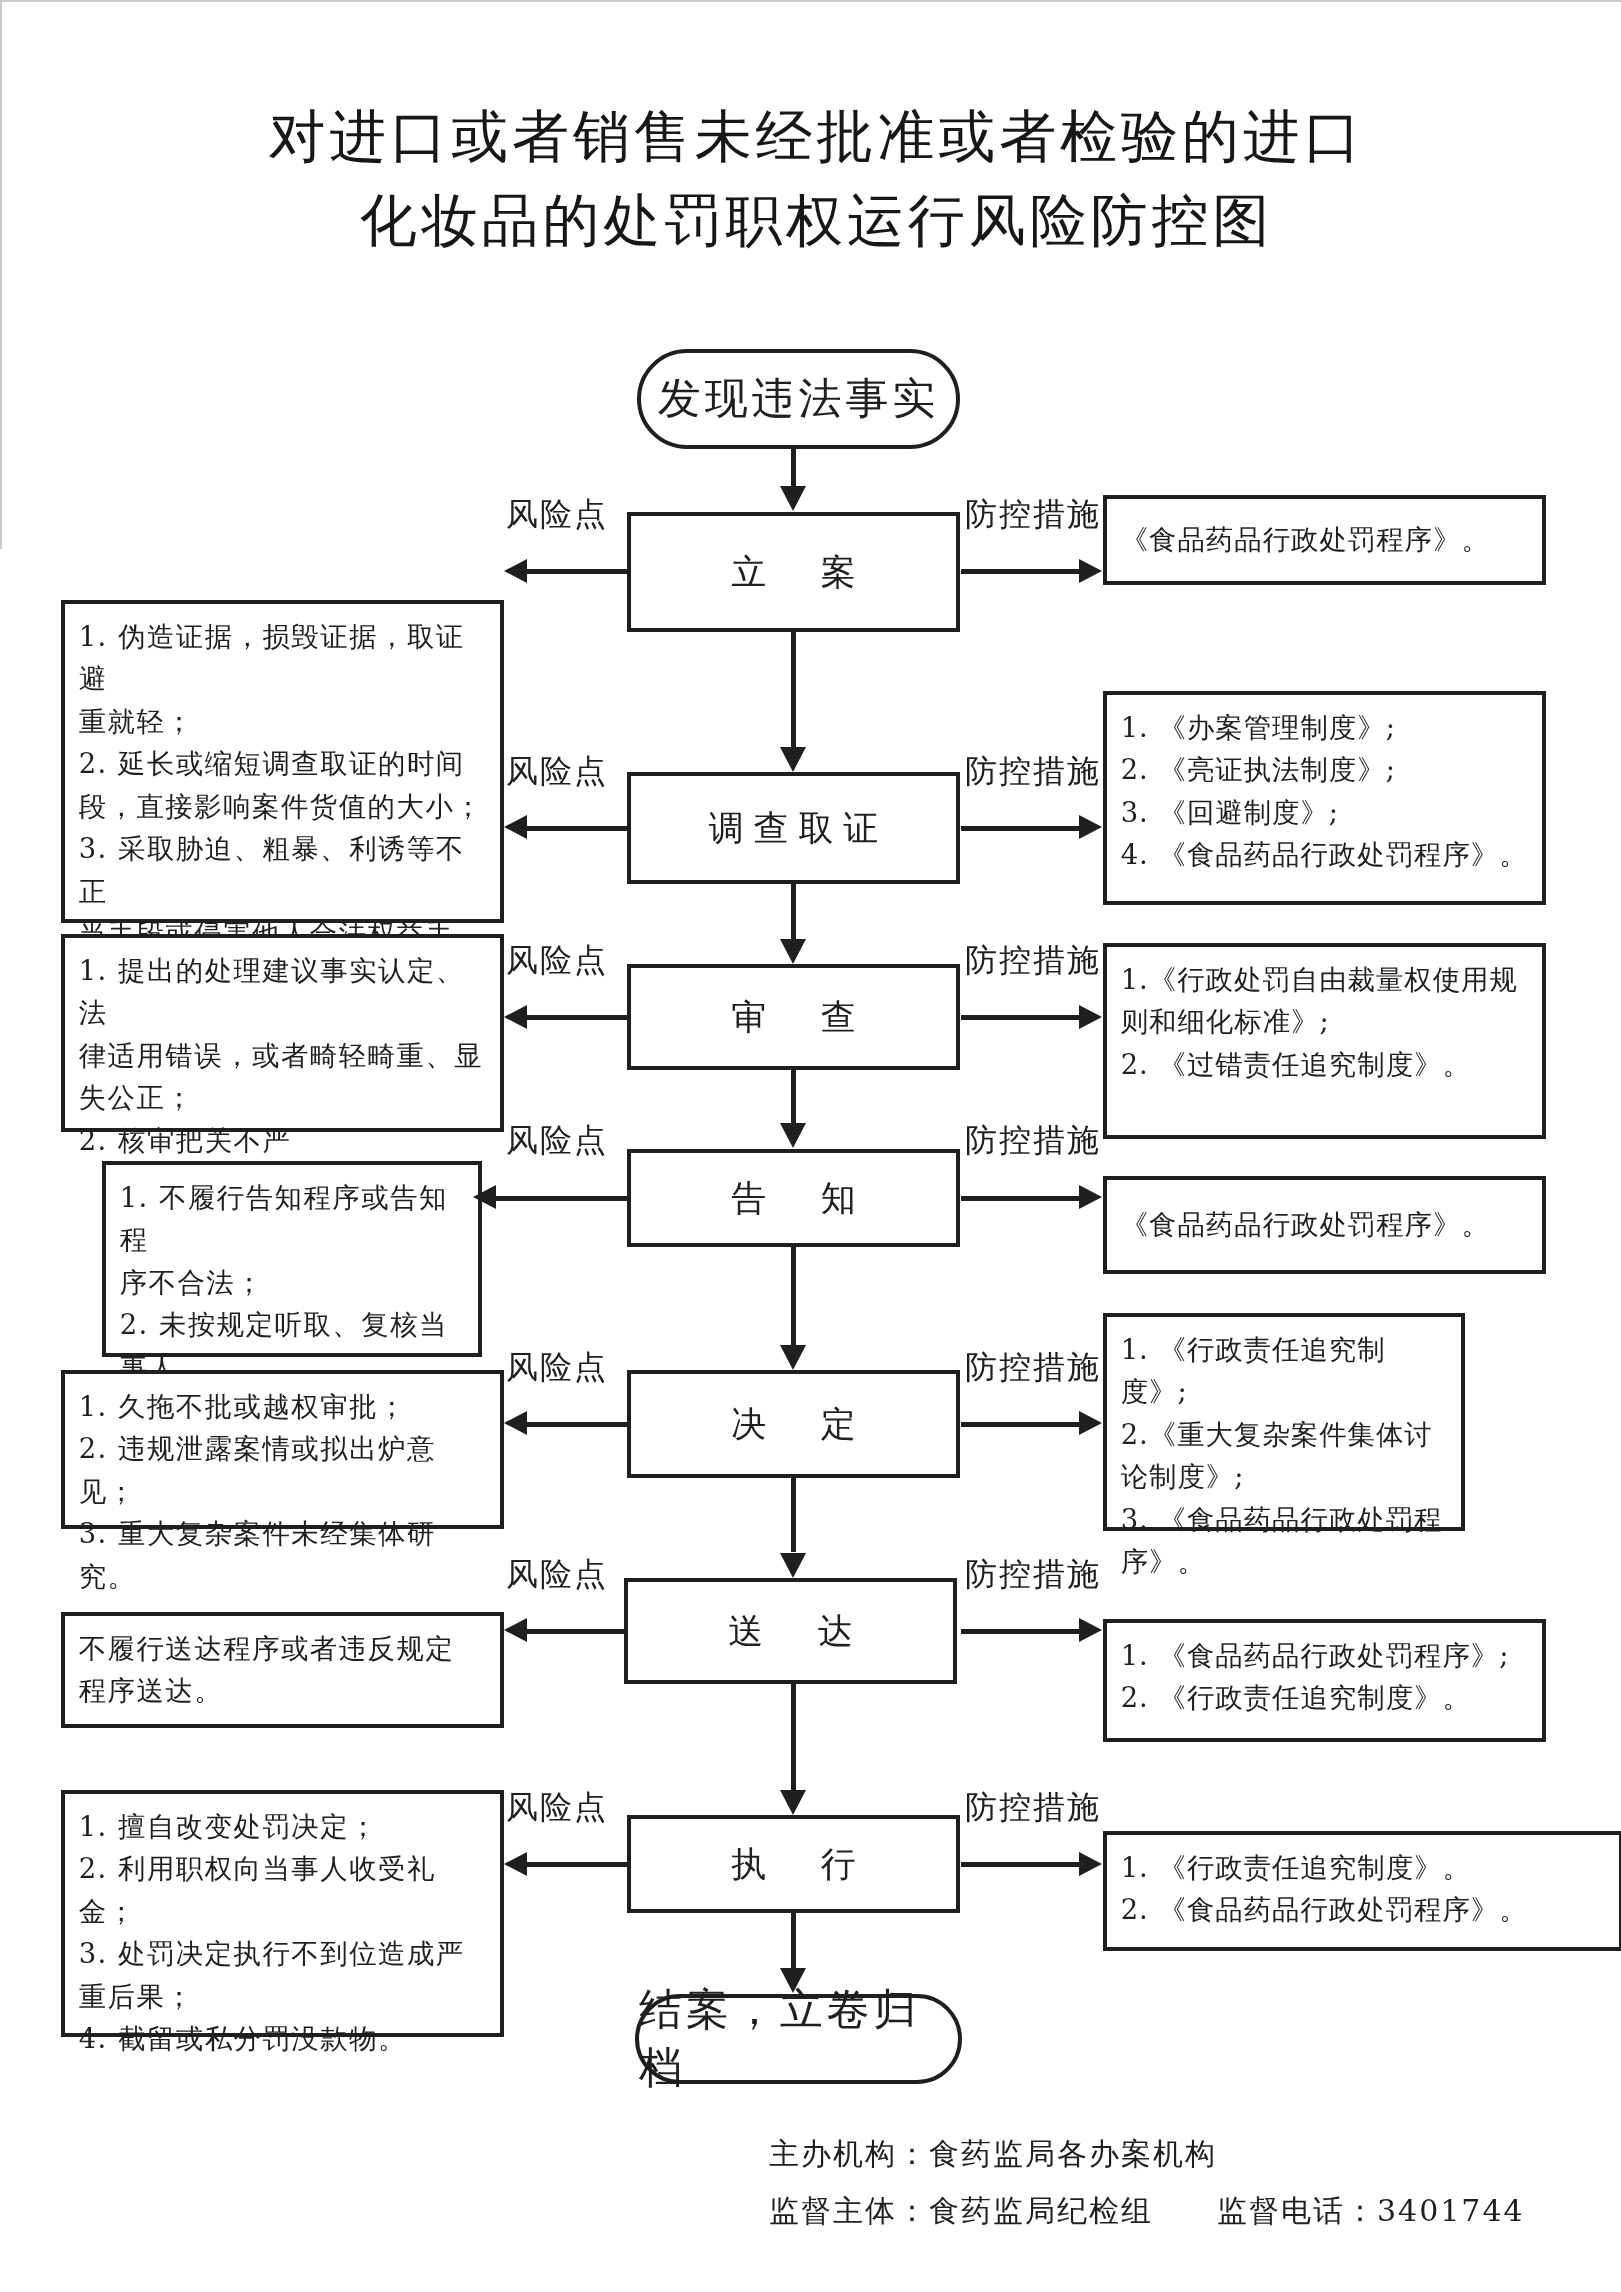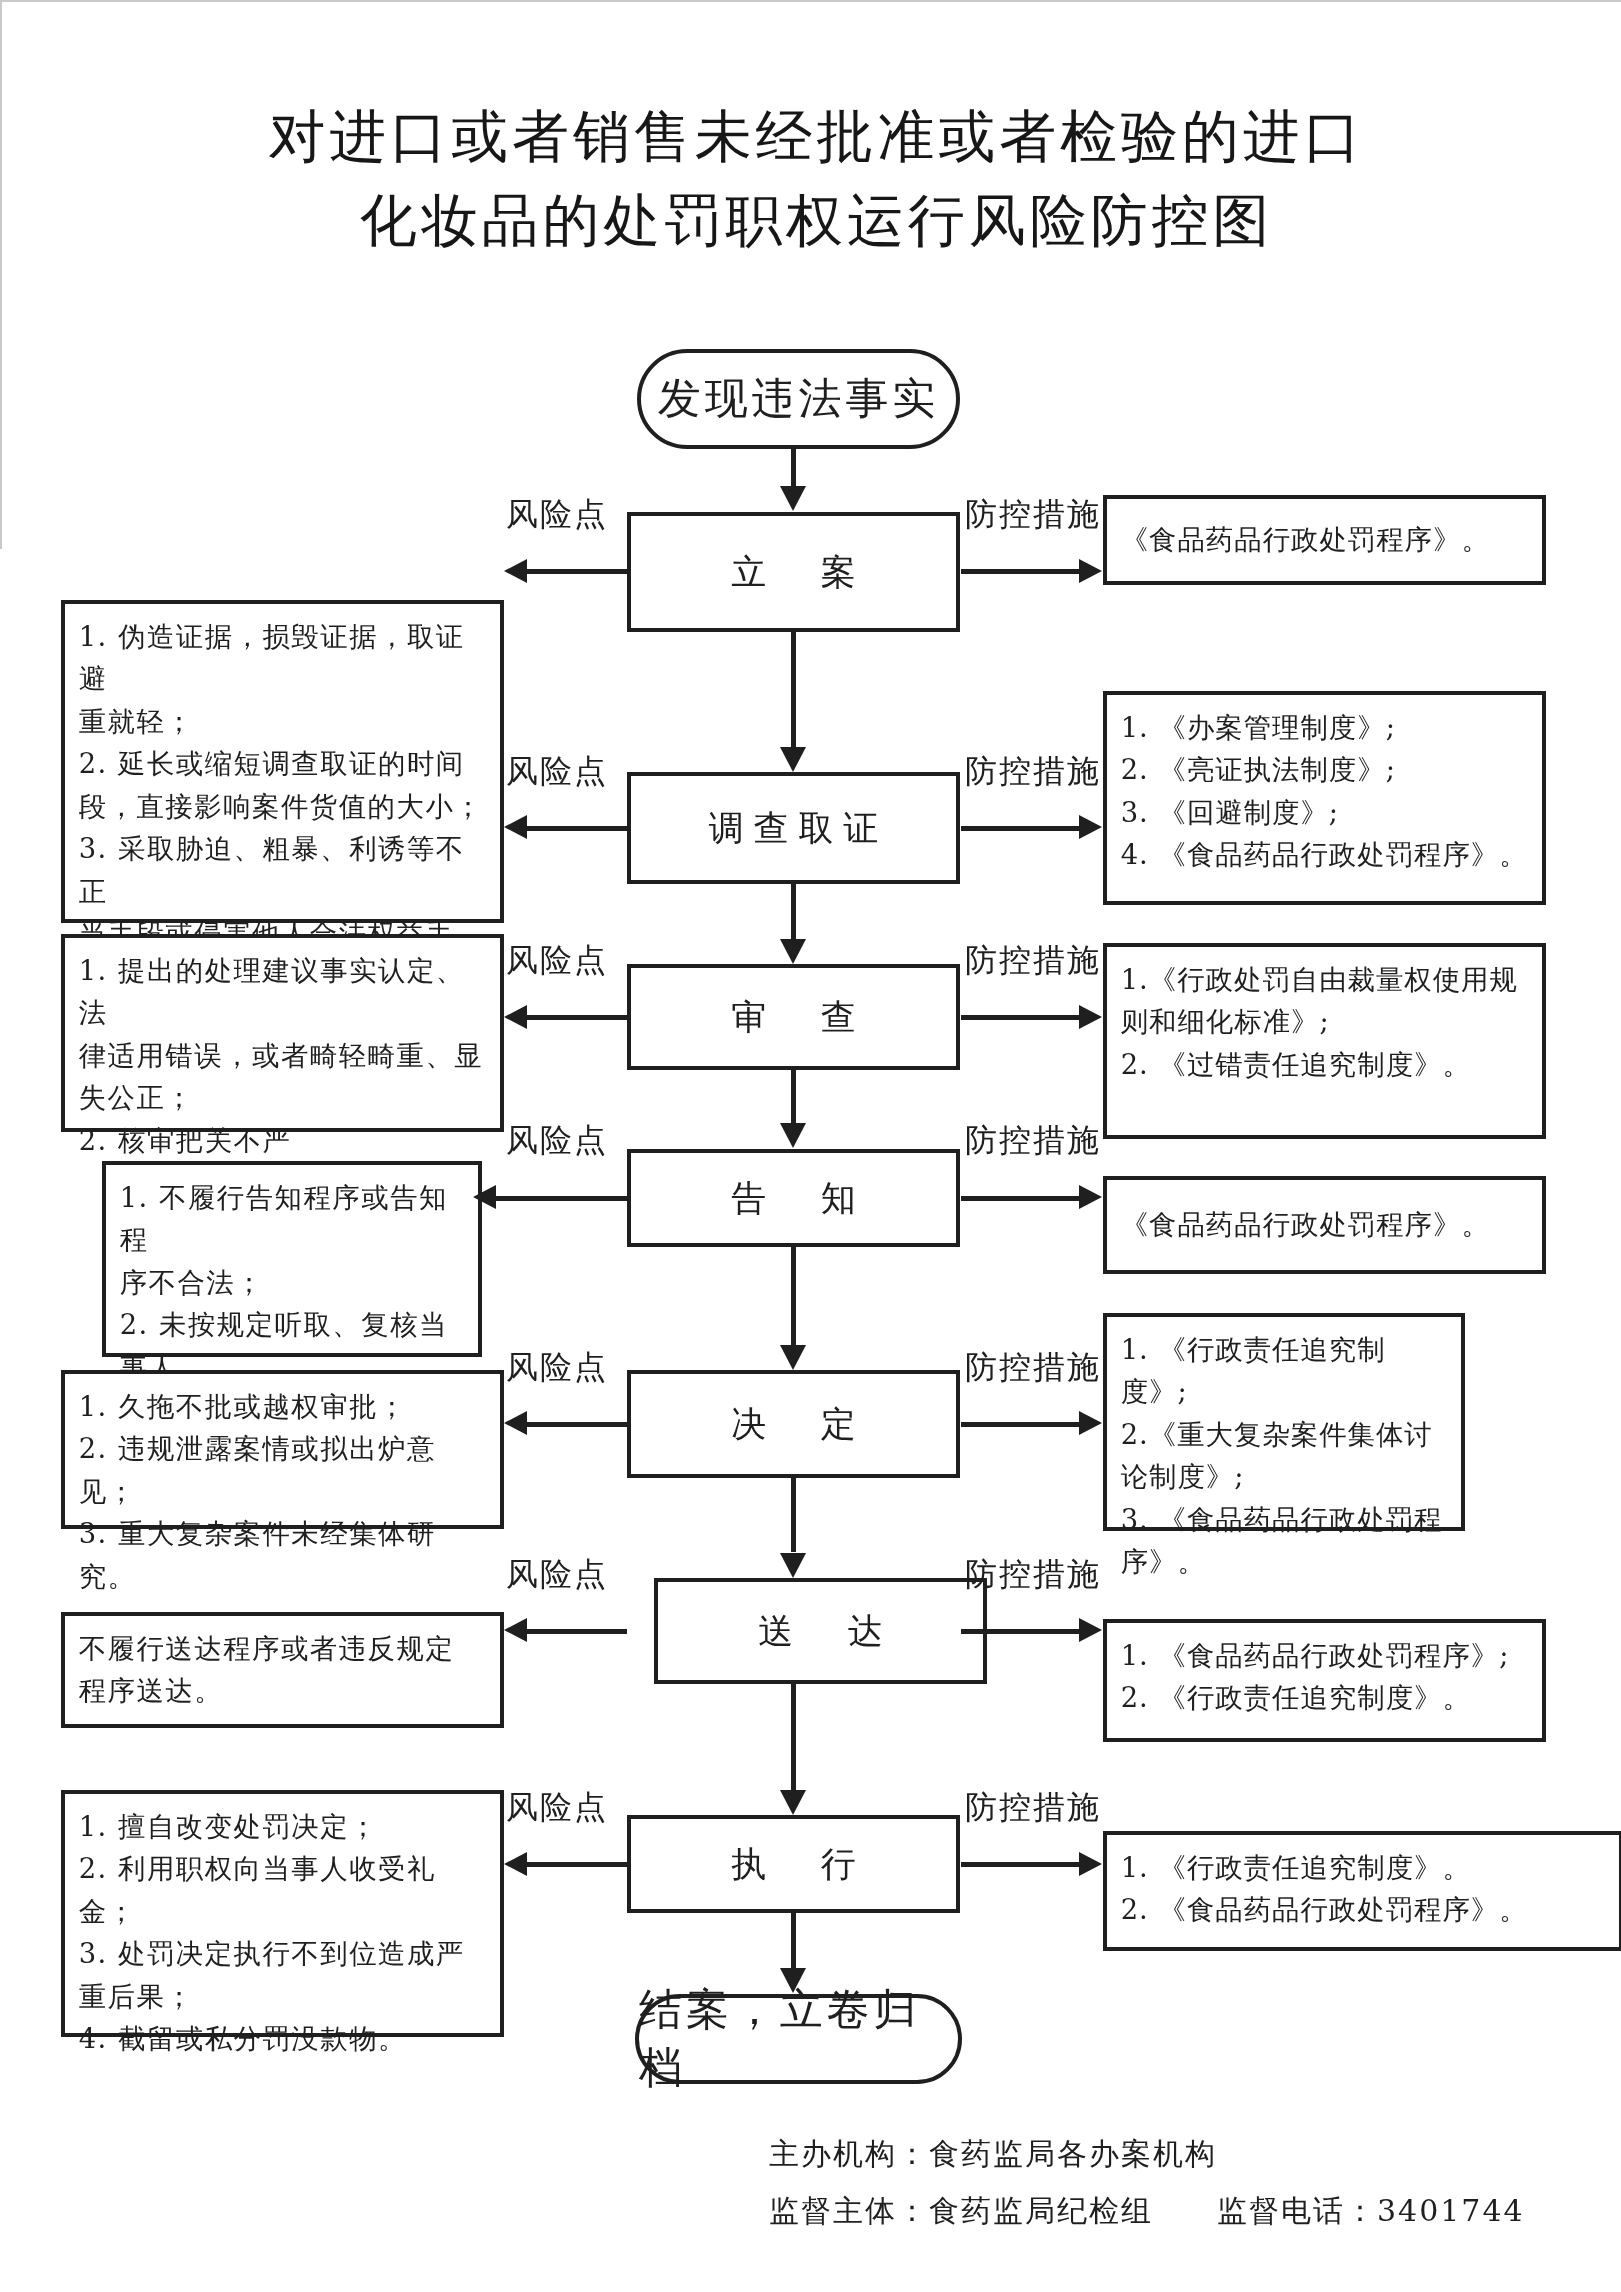--- a/index.html
+++ b/index.html
@@ -129,21 +129,21 @@
   <div class="tri-right" style="left:1079px;top:1411px"></div>
   <div class="box measure textbox" style="left:1103px;top:1313px;width:362px;height:218px">1. 《行政责任追究制度》;
 2.《重大复杂案件集体讨论制度》;
 3. 《食品药品行政处罚程序》。</div>
 
   <div class="box textbox" style="left:61px;top:1612px;width:443px;height:116px">不履行送达程序或者违反规定
 程序送达。</div>
   <div class="lbl" style="left:506px;top:1553px">风险点</div>
   <div class="hline" style="left:525px;top:1629px;width:102px"></div>
   <div class="tri-left" style="left:504px;top:1618px"></div>
-  <div class="box node" style="left:654px;top:1578px;width:333px;height:106px">送　达</div>
+  <div class="box node" style="left:624px;top:1578px;width:333px;height:106px">送　达</div>
   <div class="lbl" style="left:965px;top:1553px">防控措施</div>
   <div class="hline" style="left:961px;top:1629px;width:119px"></div>
   <div class="tri-right" style="left:1079px;top:1618px"></div>
   <div class="box measure textbox" style="left:1103px;top:1619px;width:443px;height:123px">1. 《食品药品行政处罚程序》;
 2. 《行政责任追究制度》。</div>
 
   <div class="box textbox" style="left:61px;top:1790px;width:443px;height:247px">1. 擅自改变处罚决定；
 2. 利用职权向当事人收受礼金；
 3. 处罚决定执行不到位造成严
 重后果；

